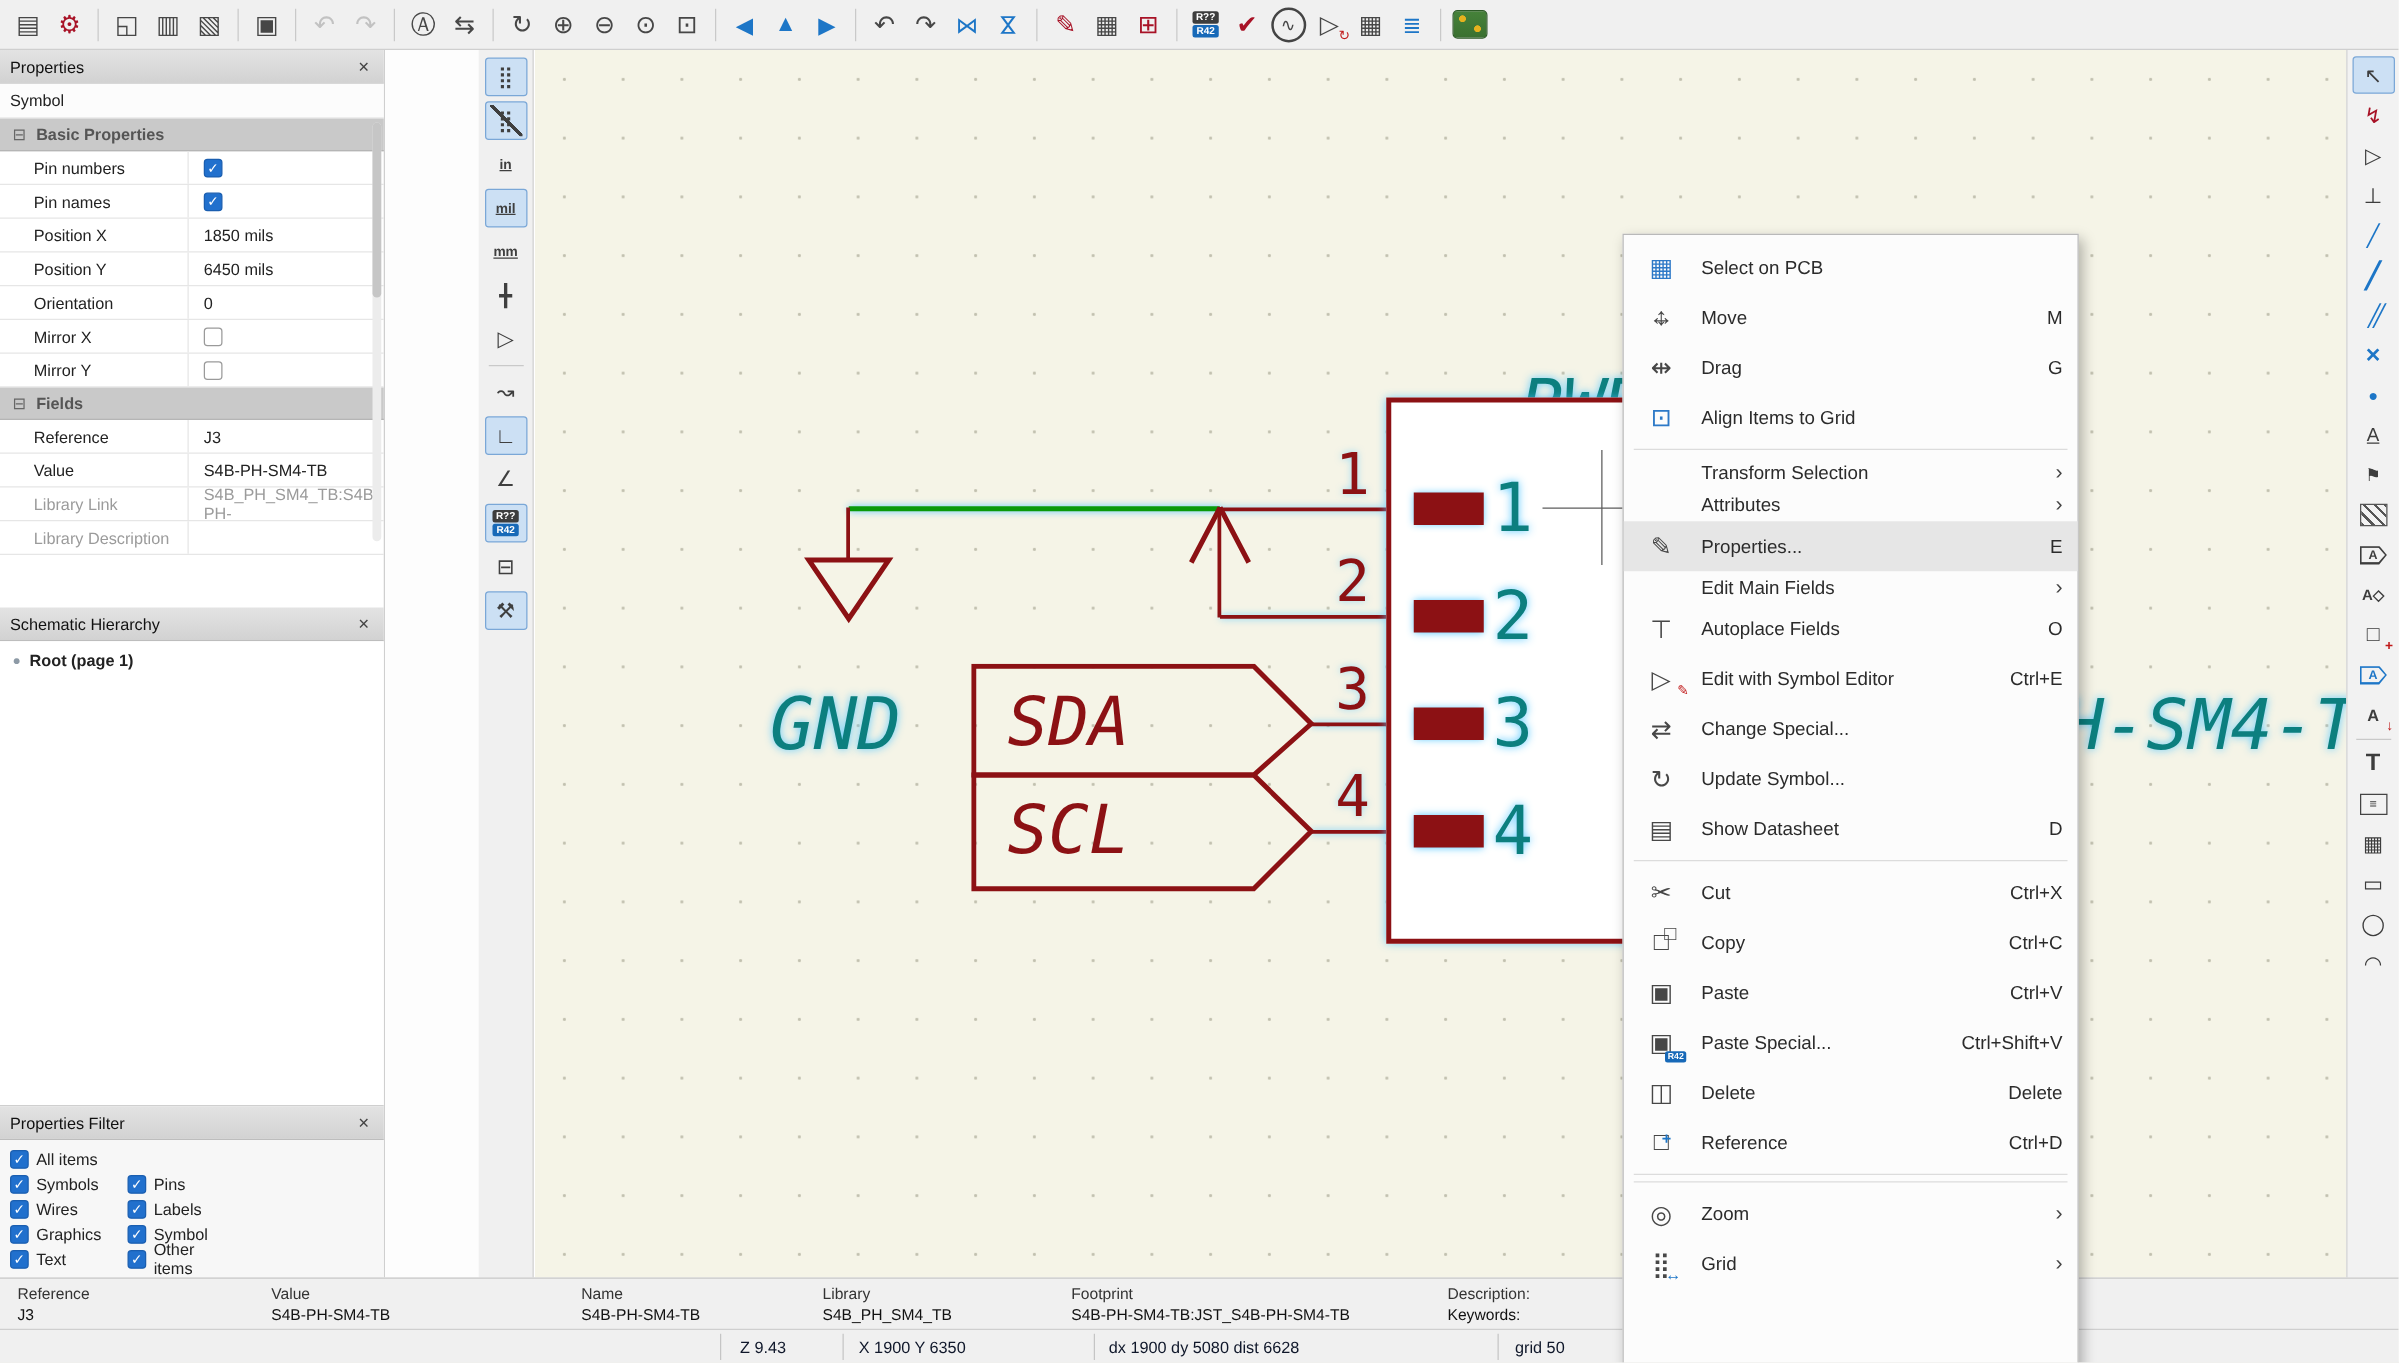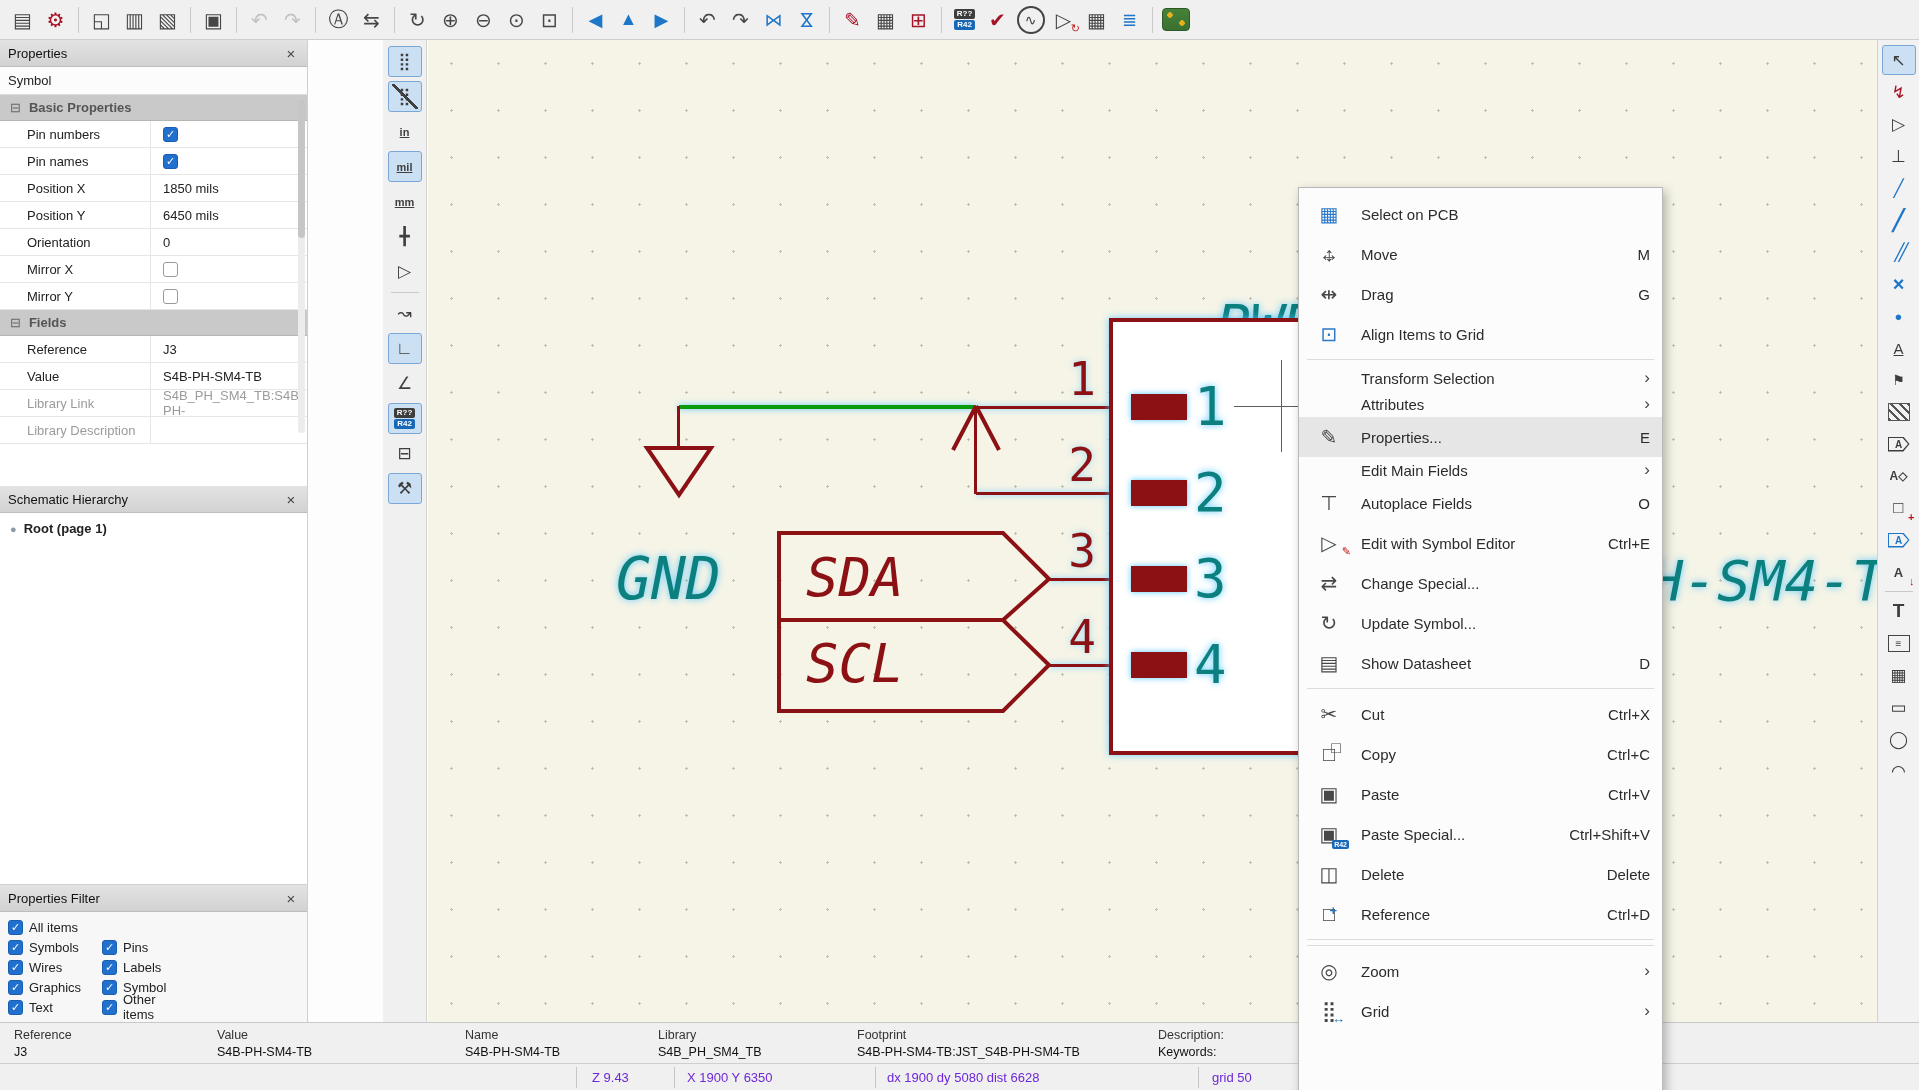--- a/index.html
+++ b/index.html
@@ -95,21 +95,21 @@
   [data-name="menu-item-duplicate"] .g2{right:12px;bottom:8px;font-size:13px;color:#1d76c7;font-weight:bold;}
   [data-name="menu-item-paste-special"] .g2{background:#1769b8;color:#fff;font-size:7px;font-weight:bold;padding:1px 2px;border-radius:2px;right:0;}
   [data-name="menu-item-grid"] .g2{color:#1d76c7;font-size:13px;right:4px;}
 
   
   #status{position:absolute;left:0;top:1022px;width:1919px;height:68px;background:#f0f0f0;border-top:1px solid #c8c8c8;font-size:12.5px;color:#333;}
   .sfield{position:absolute;top:5px;}
   .sfield .fl{display:block;color:#333;}
   .sfield .fv{display:block;color:#111;margin-top:3px;}
   #srowB{position:absolute;left:0;top:40px;width:1919px;height:28px;border-top:1px solid #cfcfcf;}
-  #srowB span{position:absolute;top:6px;color:#6d28d9;font-size:13px;}
+  #srowB span{position:absolute;top:6px;color:#0f172a;font-size:13px;}
   #srowB .vsep{position:absolute;top:3px;width:1px;height:21px;background:#c5c5c5;}
 </style>
 </head>
 <body>
 
 <div id="app" data-name="kicad-schematic-editor">
 
   <div id="top-toolbar" data-name="top-toolbar">
     <span class="tb" data-name="save-icon">▤</span>
     <span class="tb red" data-name="schematic-setup-icon">⚙</span>

